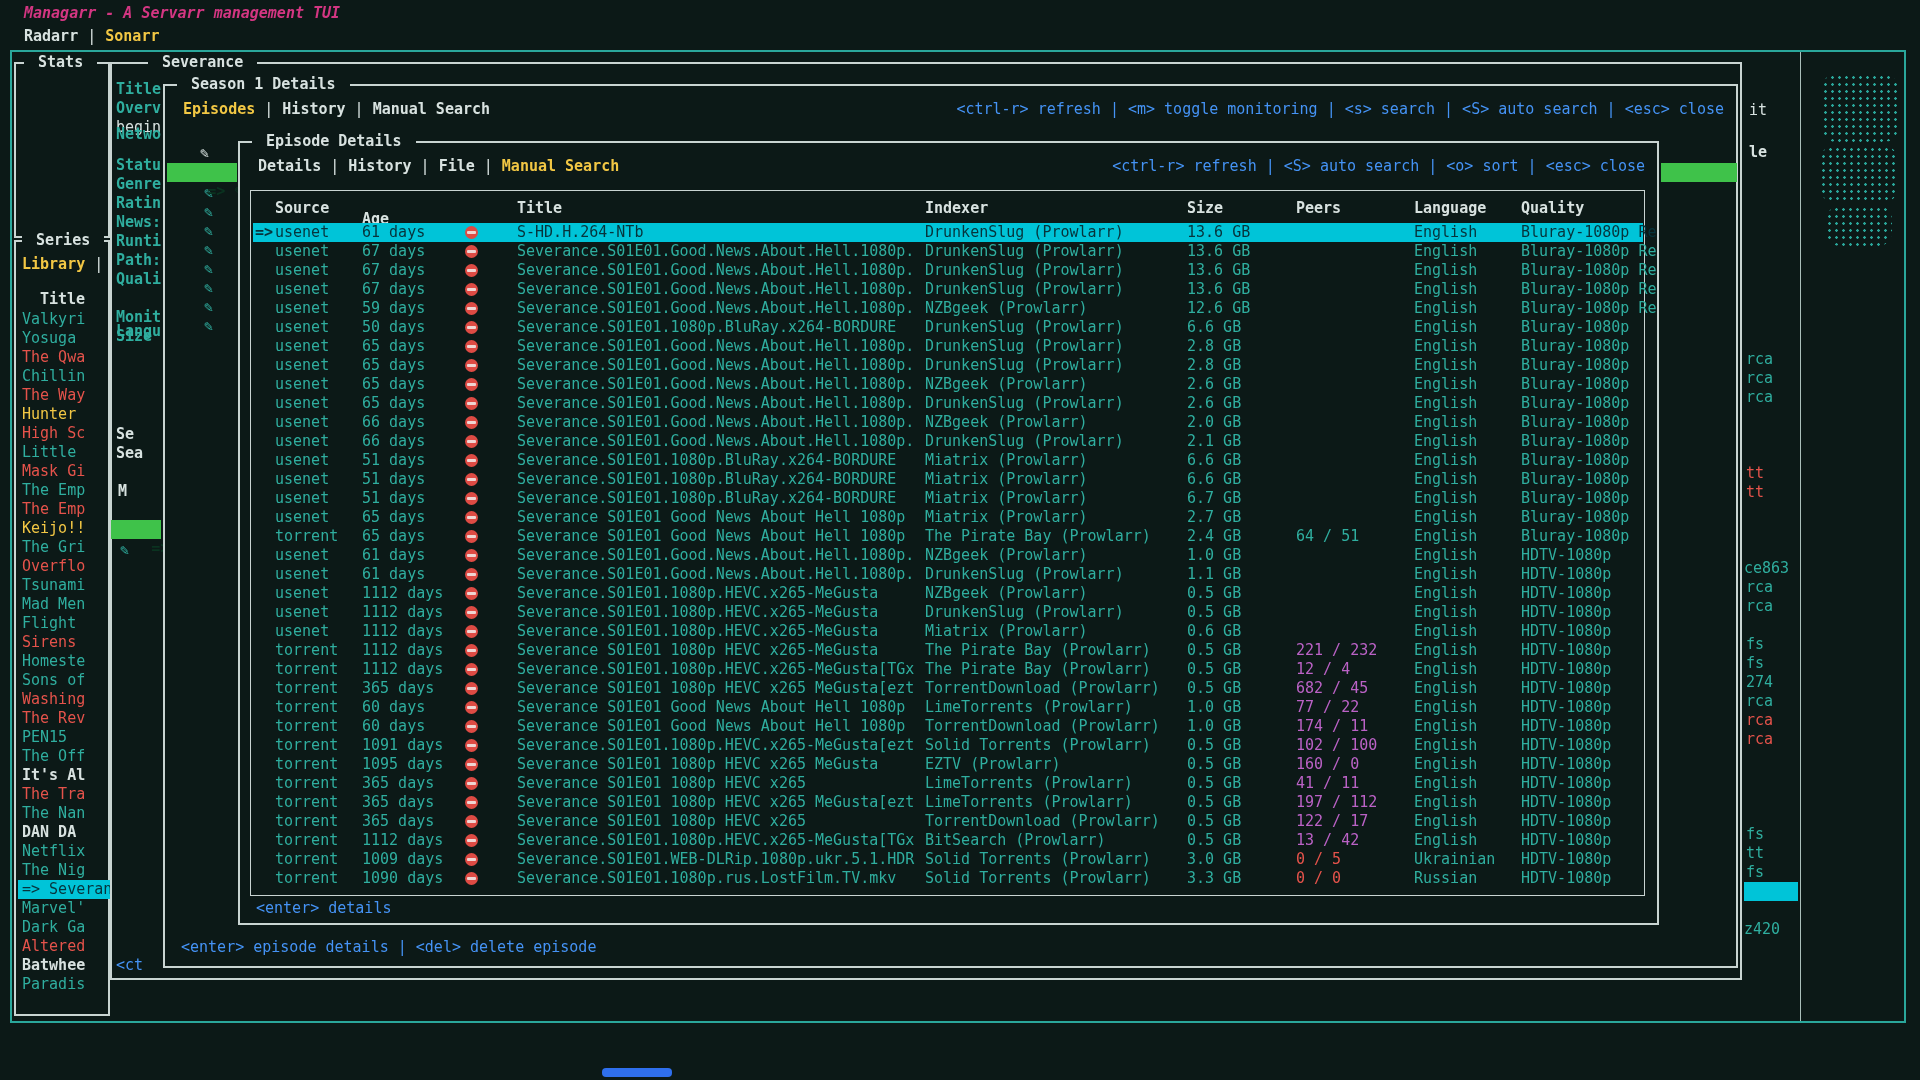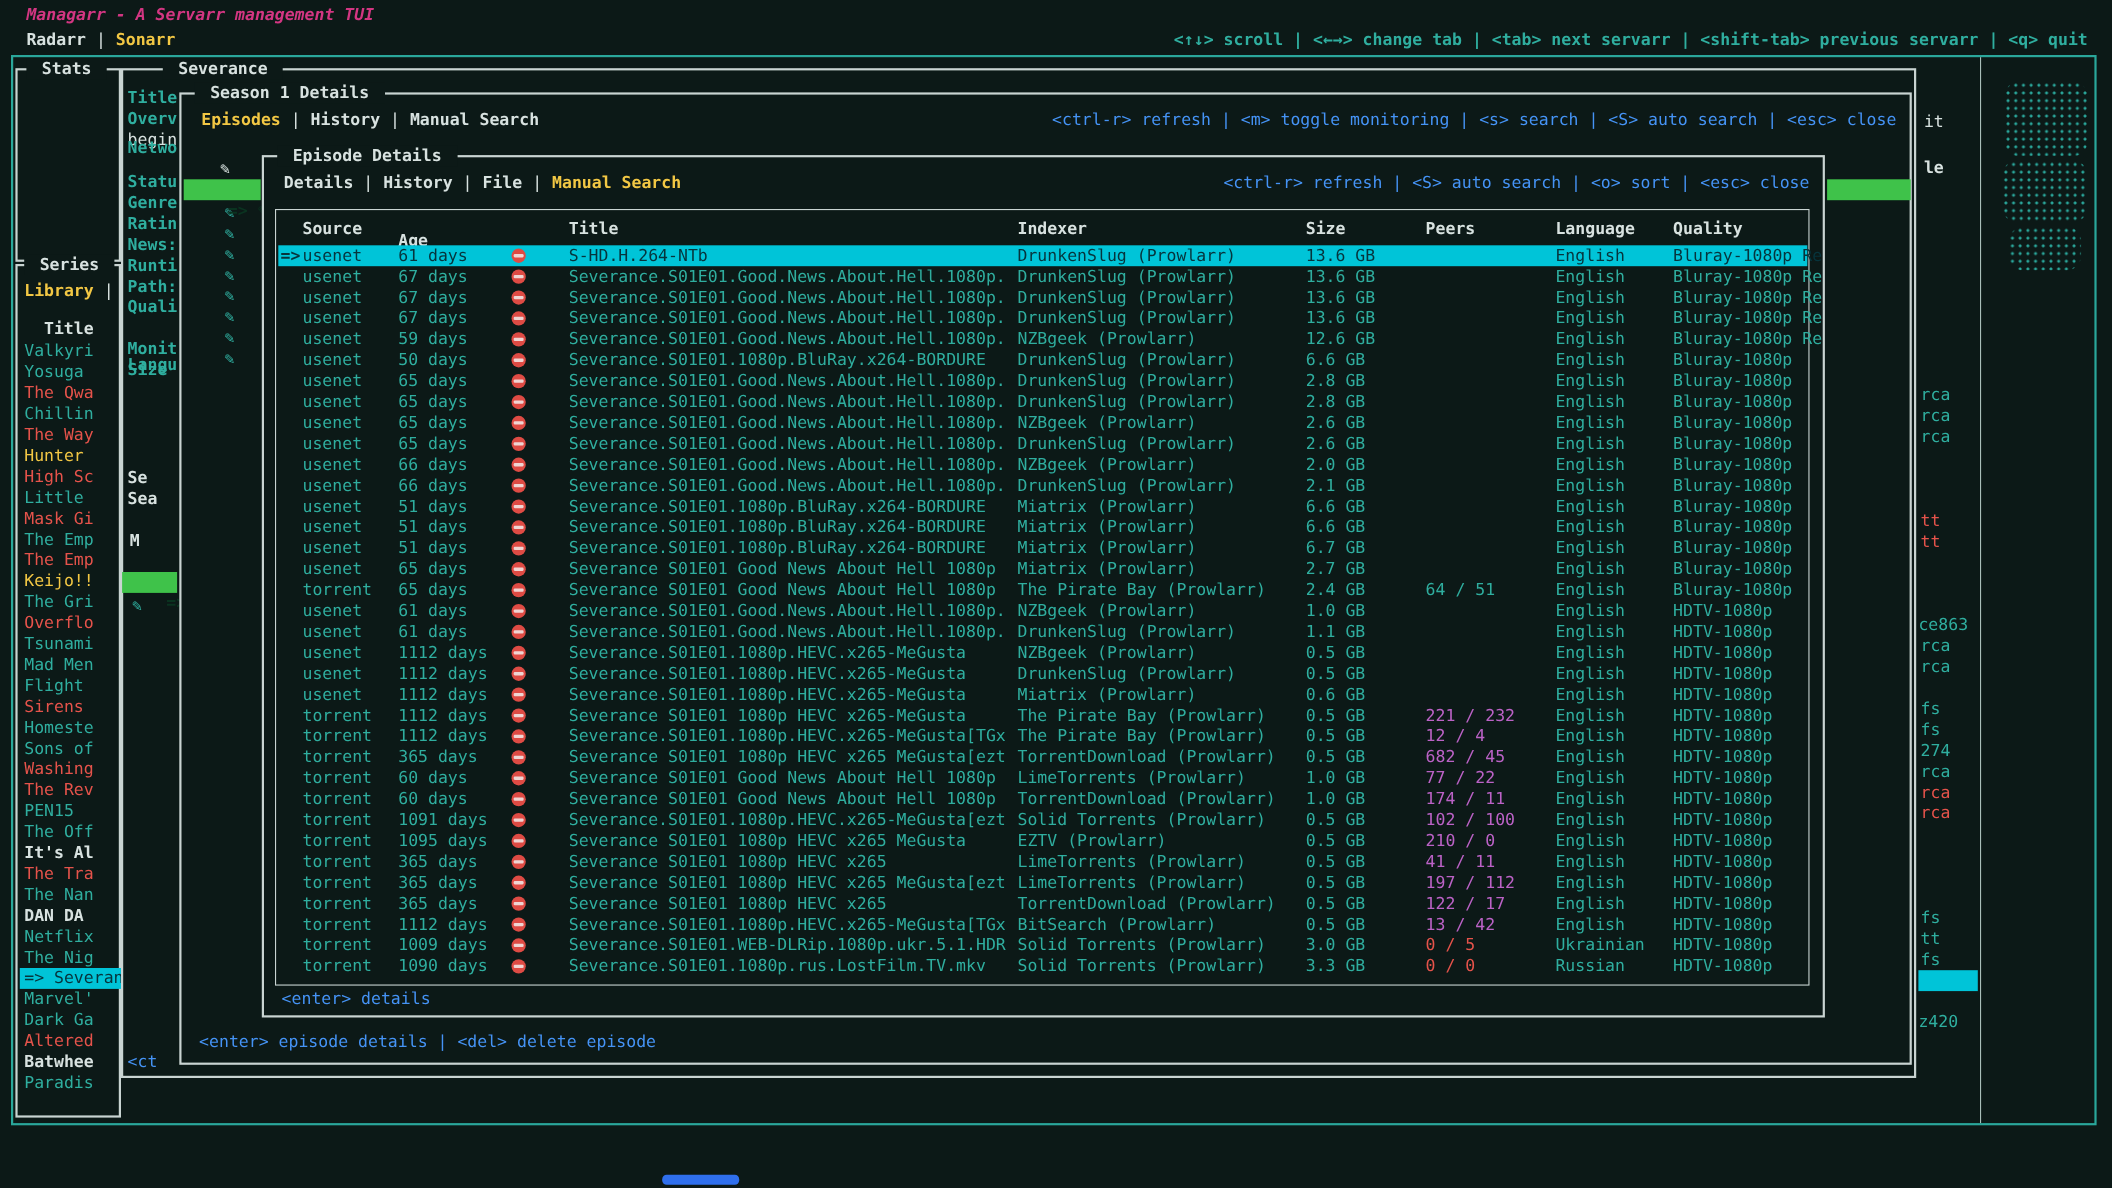--- a/index.html
+++ b/index.html
@@ -89,21 +89,20 @@
 </style>
 </head>
 <body>
 
 <div id="screen">
 
   <span class="frag apptitle">Managarr - A Servarr management TUI</span>
   <div class="tabs apptabs">
     
   <span class="tab white">Radarr</span><span class="tab yellow">Sonarr</span></div>
-  <span class="frag topshortcuts tealb">&lt;↑↓&gt; scroll | &lt;←→&gt; change tab | &lt;tab&gt; next servarr | &lt;shift-tab&gt; previous servarr | &lt;q&gt; quit</span>
 
   <div id="outer"></div>
   <div id="vline"></div>
   <div class="dots d1"></div>
   <div class="dots d2"></div>
   <div class="dots d3"></div>
 
   <div class="fraglayer z20">
 
   <span class="frag white" style="left: 1749px; top: 101px;">it</span>
@@ -592,21 +591,21 @@
           <span class="cell c-q">HDTV-1080p</span>
         </div>
           <div class="row">
           <span class="cell c-m"></span>
           <span class="cell c-s">torrent</span>
           <span class="cell c-a">1095 days</span>
           <span class="cell c-ban"><span class="ban"></span></span>
           <span class="cell c-t">Severance S01E01 1080p HEVC x265 MeGusta</span>
           <span class="cell c-i">EZTV (Prowlarr)</span>
           <span class="cell c-z">0.5 GB</span>
-          <span class="cell c-p m">210 / 0</span>
+          <span class="cell c-p m">160 / 0</span>
           <span class="cell c-l">English</span>
           <span class="cell c-q">HDTV-1080p</span>
         </div>
           <div class="row">
           <span class="cell c-m"></span>
           <span class="cell c-s">torrent</span>
           <span class="cell c-a">365 days</span>
           <span class="cell c-ban"><span class="ban"></span></span>
           <span class="cell c-t">Severance S01E01 1080p HEVC x265</span>
           <span class="cell c-i">LimeTorrents (Prowlarr)</span>

